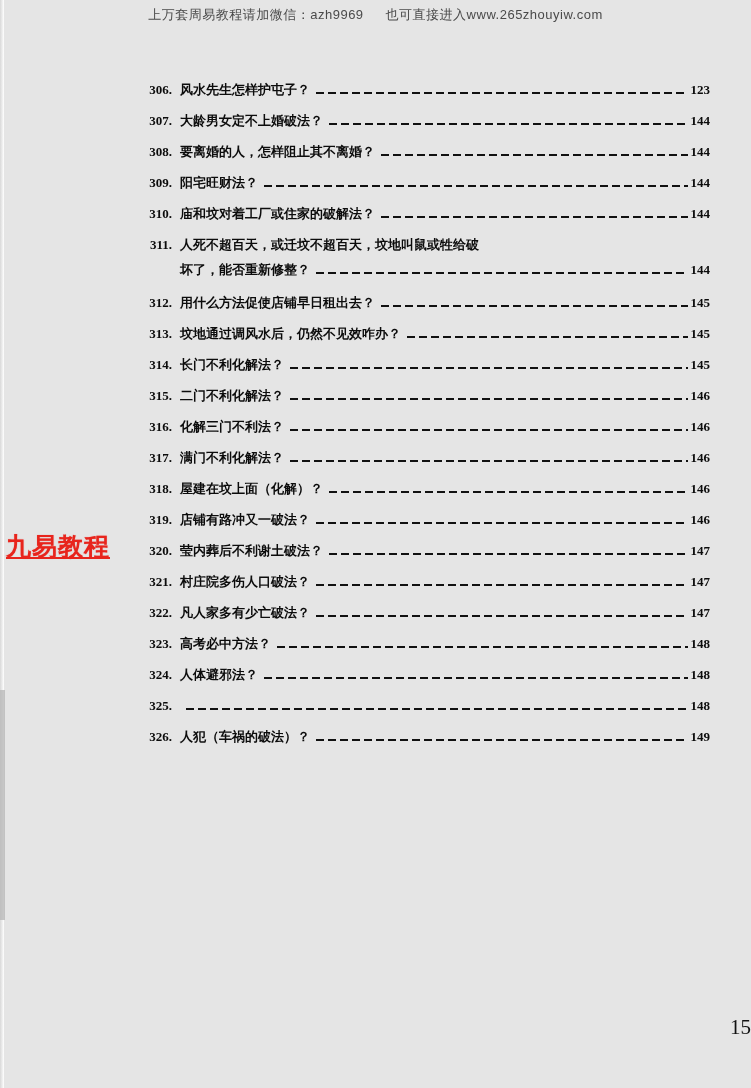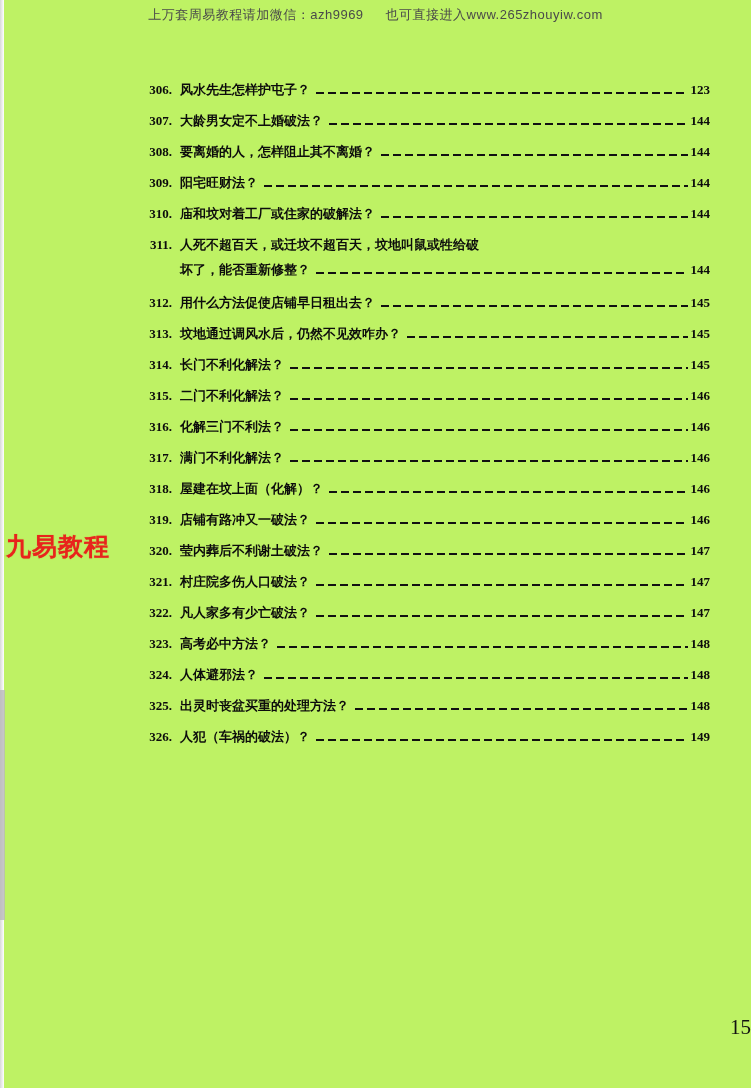--- a/index.html
+++ b/index.html
@@ -13,21 +13,21 @@
     font-family: "Liberation Serif", "DejaVu Serif", serif;
     color: #111111;
     position: relative;
     overflow: hidden;
   }
 
   .page {
     position: relative;
     width: 751px;
     height: 1088px;
-    background: #bef264;
+    background: #e5e5e5;
   }
 
   
   .top-banner {
     position: absolute;
     top: 6px;
     left: 0;
     width: 751px;
     text-align: center;
     font-family: "Liberation Sans", "DejaVu Sans", sans-serif;
@@ -46,20 +46,21 @@
     position: absolute;
     left: 6px;
     top: 530px;
     font-family: "Liberation Sans", "DejaVu Sans", sans-serif;
     font-weight: bold;
     font-size: 25px;
     color: #e8241c;
     letter-spacing: 1px;
     z-index: 5;
     text-shadow: 0 0 1px rgba(232,36,28,0.5);
+    text-decoration: underline;
   }
 
   
   .scan-edge {
     position: absolute;
     left: 0;
     top: 0;
     width: 4px;
     height: 1088px;
     background: linear-gradient(to right, #d8d8d8, #ffffff);
@@ -370,21 +371,20 @@
           <span class="dashfill"></span>
           <span class="p">148</span>
         </span>
       </span>
     </div>
 
     <div class="toc-entry">
       <span class="num">325.</span>
       <span class="body">
         <span class="fill-row">
-          <span class="t">出灵时丧盆买重的处理方法？</span>
           <span class="dashfill"></span>
           <span class="p">148</span>
         </span>
       </span>
     </div>
 
     <div class="toc-entry">
       <span class="num">326.</span>
       <span class="body">
         <span class="fill-row">

